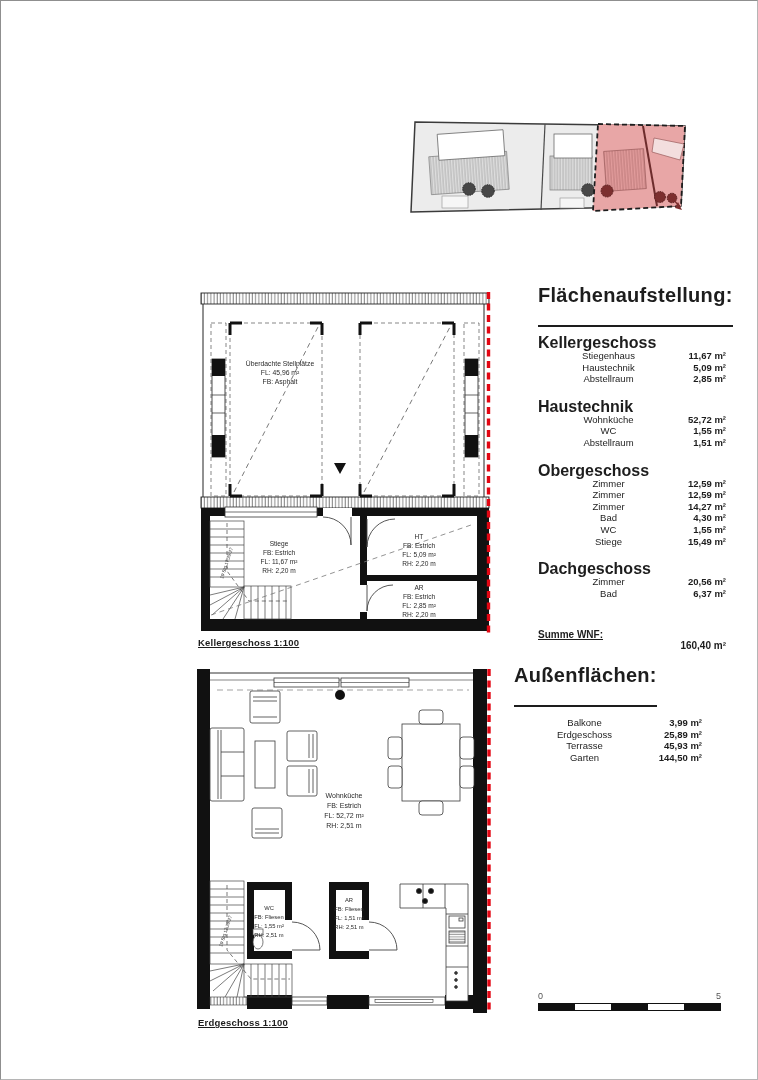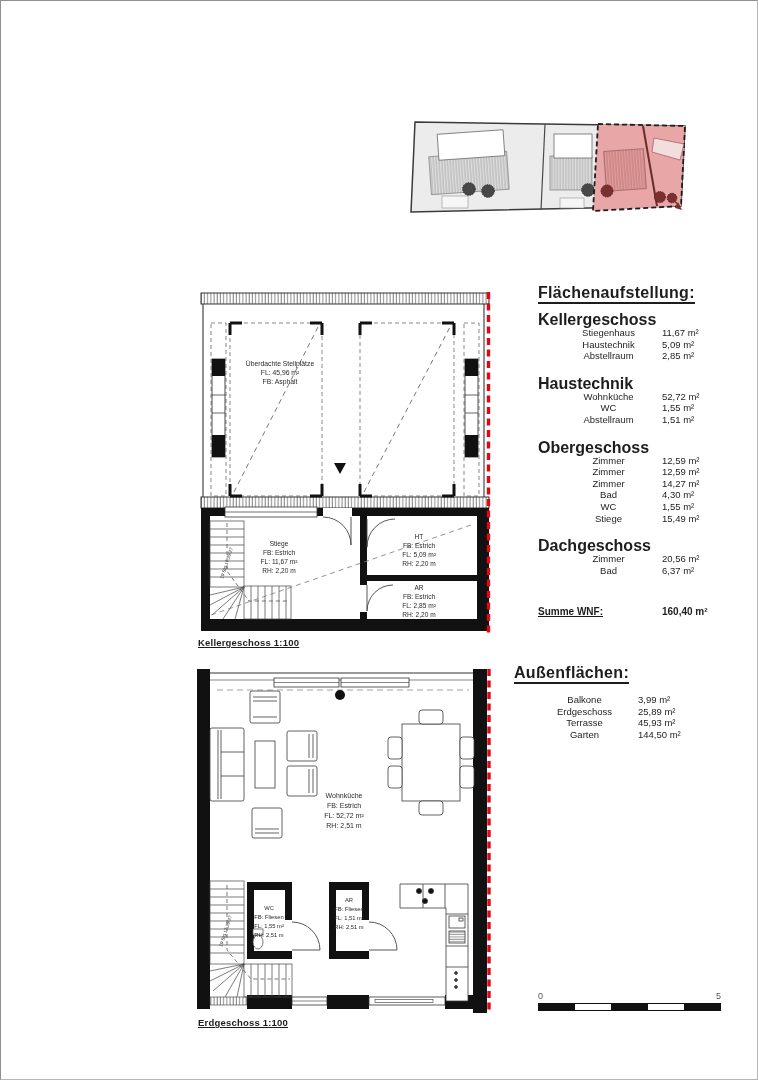--- a/index.html
+++ b/index.html
@@ -7,28 +7,28 @@
          border-top:1px solid #8f8f8f;border-left:1px solid #8f8f8f;
          border-right:1px solid #b5b5b5;border-bottom:1px solid #b5b5b5;
          box-sizing:border-box;overflow:hidden;
          font-family:"Liberation Sans","DejaVu Sans",sans-serif;color:#1d1d1d;}
   .abs{position:absolute;}
   svg text{font-family:"Liberation Sans","DejaVu Sans",sans-serif;fill:#2a2a2a;}
   
   .plan-caption{font-size:9.5px;font-weight:bold;text-decoration:underline;letter-spacing:.2px;}
   
   .acol{width:188px;}
-  .atitle{font-size:16px;font-weight:bold;letter-spacing:.3px;
-          border-bottom:2px solid #1d1d1d;display:inline-block;padding-bottom:0;margin-bottom:10px;}
+  .atitle{font-size:20px;font-weight:bold;letter-spacing:.3px;
+          border-bottom:2px solid #1d1d1d;display:inline-block;padding-bottom:18px;margin-bottom:10px;}
   .sec{margin-bottom:16px;}
   .sec-h{font-weight:bold;font-size:16px;line-height:12px;margin-bottom:1px;}
   .row{display:flex;font-size:9.5px;line-height:11.6px;}
   .lab{padding-left:17px;flex:1;text-align:center;}
-  .val{text-align:left;min-width:64px;white-space:nowrap;}
-  .total{display:flex;margin-top:30px;font-size:10px;font-weight:bold;}
+  .val{text-align:right;min-width:64px;white-space:nowrap;font-weight:bold;}
+  .total{display:flex;margin-top:30px;font-size:10px;font-weight:bold;flex-direction:column;}
   .total .tlab{flex:1;text-decoration:underline;}
   
   .sbar{width:183px;}
   .sbar-labels{display:flex;justify-content:space-between;font-size:9px;color:#555;line-height:9px;margin-bottom:2px;}
   .sbar-bar{display:flex;height:6px;border:1px solid #111;}
   .sbar-bar span{flex:1;}
   .sb-b{background:#111;} .sb-w{background:#fff;}
 </style>
 </head>
 <body>

